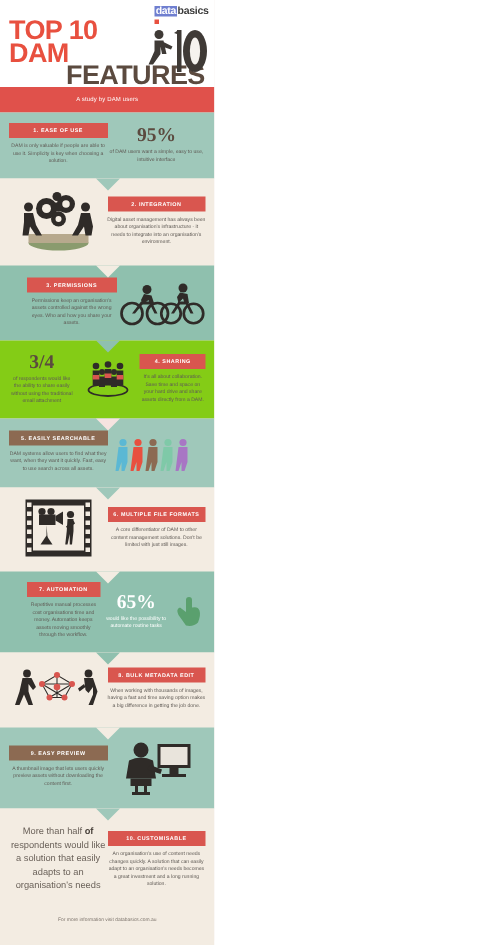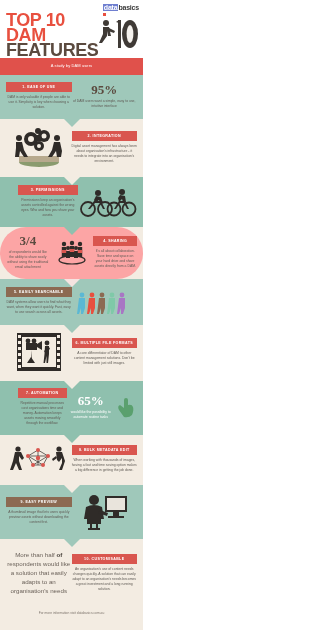--- a/index.html
+++ b/index.html
@@ -46,21 +46,21 @@
     position: absolute;
     left: 6px; top: 13px;
     font-size: 18px;
     font-weight: bold;
     line-height: 15px;
     letter-spacing: -0.4px;
     color: #e8503f;
     text-transform: uppercase;
     width: 86px;
   }
-  .title .t-dark { color: #5b4a3f; }
+  .title .t-dark { color: #5b4a3f; margin-left: 38px; }
   .hero-fig {
     position: absolute;
     right: 4px; top: 18px;
     width: 42px; height: 32px;
   }
 
   
   .banner {
     position: relative;
     height: 17px;
@@ -78,21 +78,21 @@
 
   
   .sec {
     position: relative;
     padding: 7px 6px 9px 6px;
     width: 143px;
   }
   .sec.teal  { background: #9fc8ba; }
   .sec.cream { background: #f3ece2; }
   .sec.mint  { background: #8fc0ae; padding-left: 18px; }
-  .sec.pink  { background: #fca5a5; border-radius: 26px; }
+  .sec.pink  { background: #84cc16; }
 
   
   .arrow {
     position: absolute;
     left: 50%; bottom: -8px;
     transform: translateX(-50%);
     width: 0; height: 0;
     border-left: 8px solid transparent;
     border-right: 8px solid transparent;
     border-top: 8px solid #9fc8ba;

